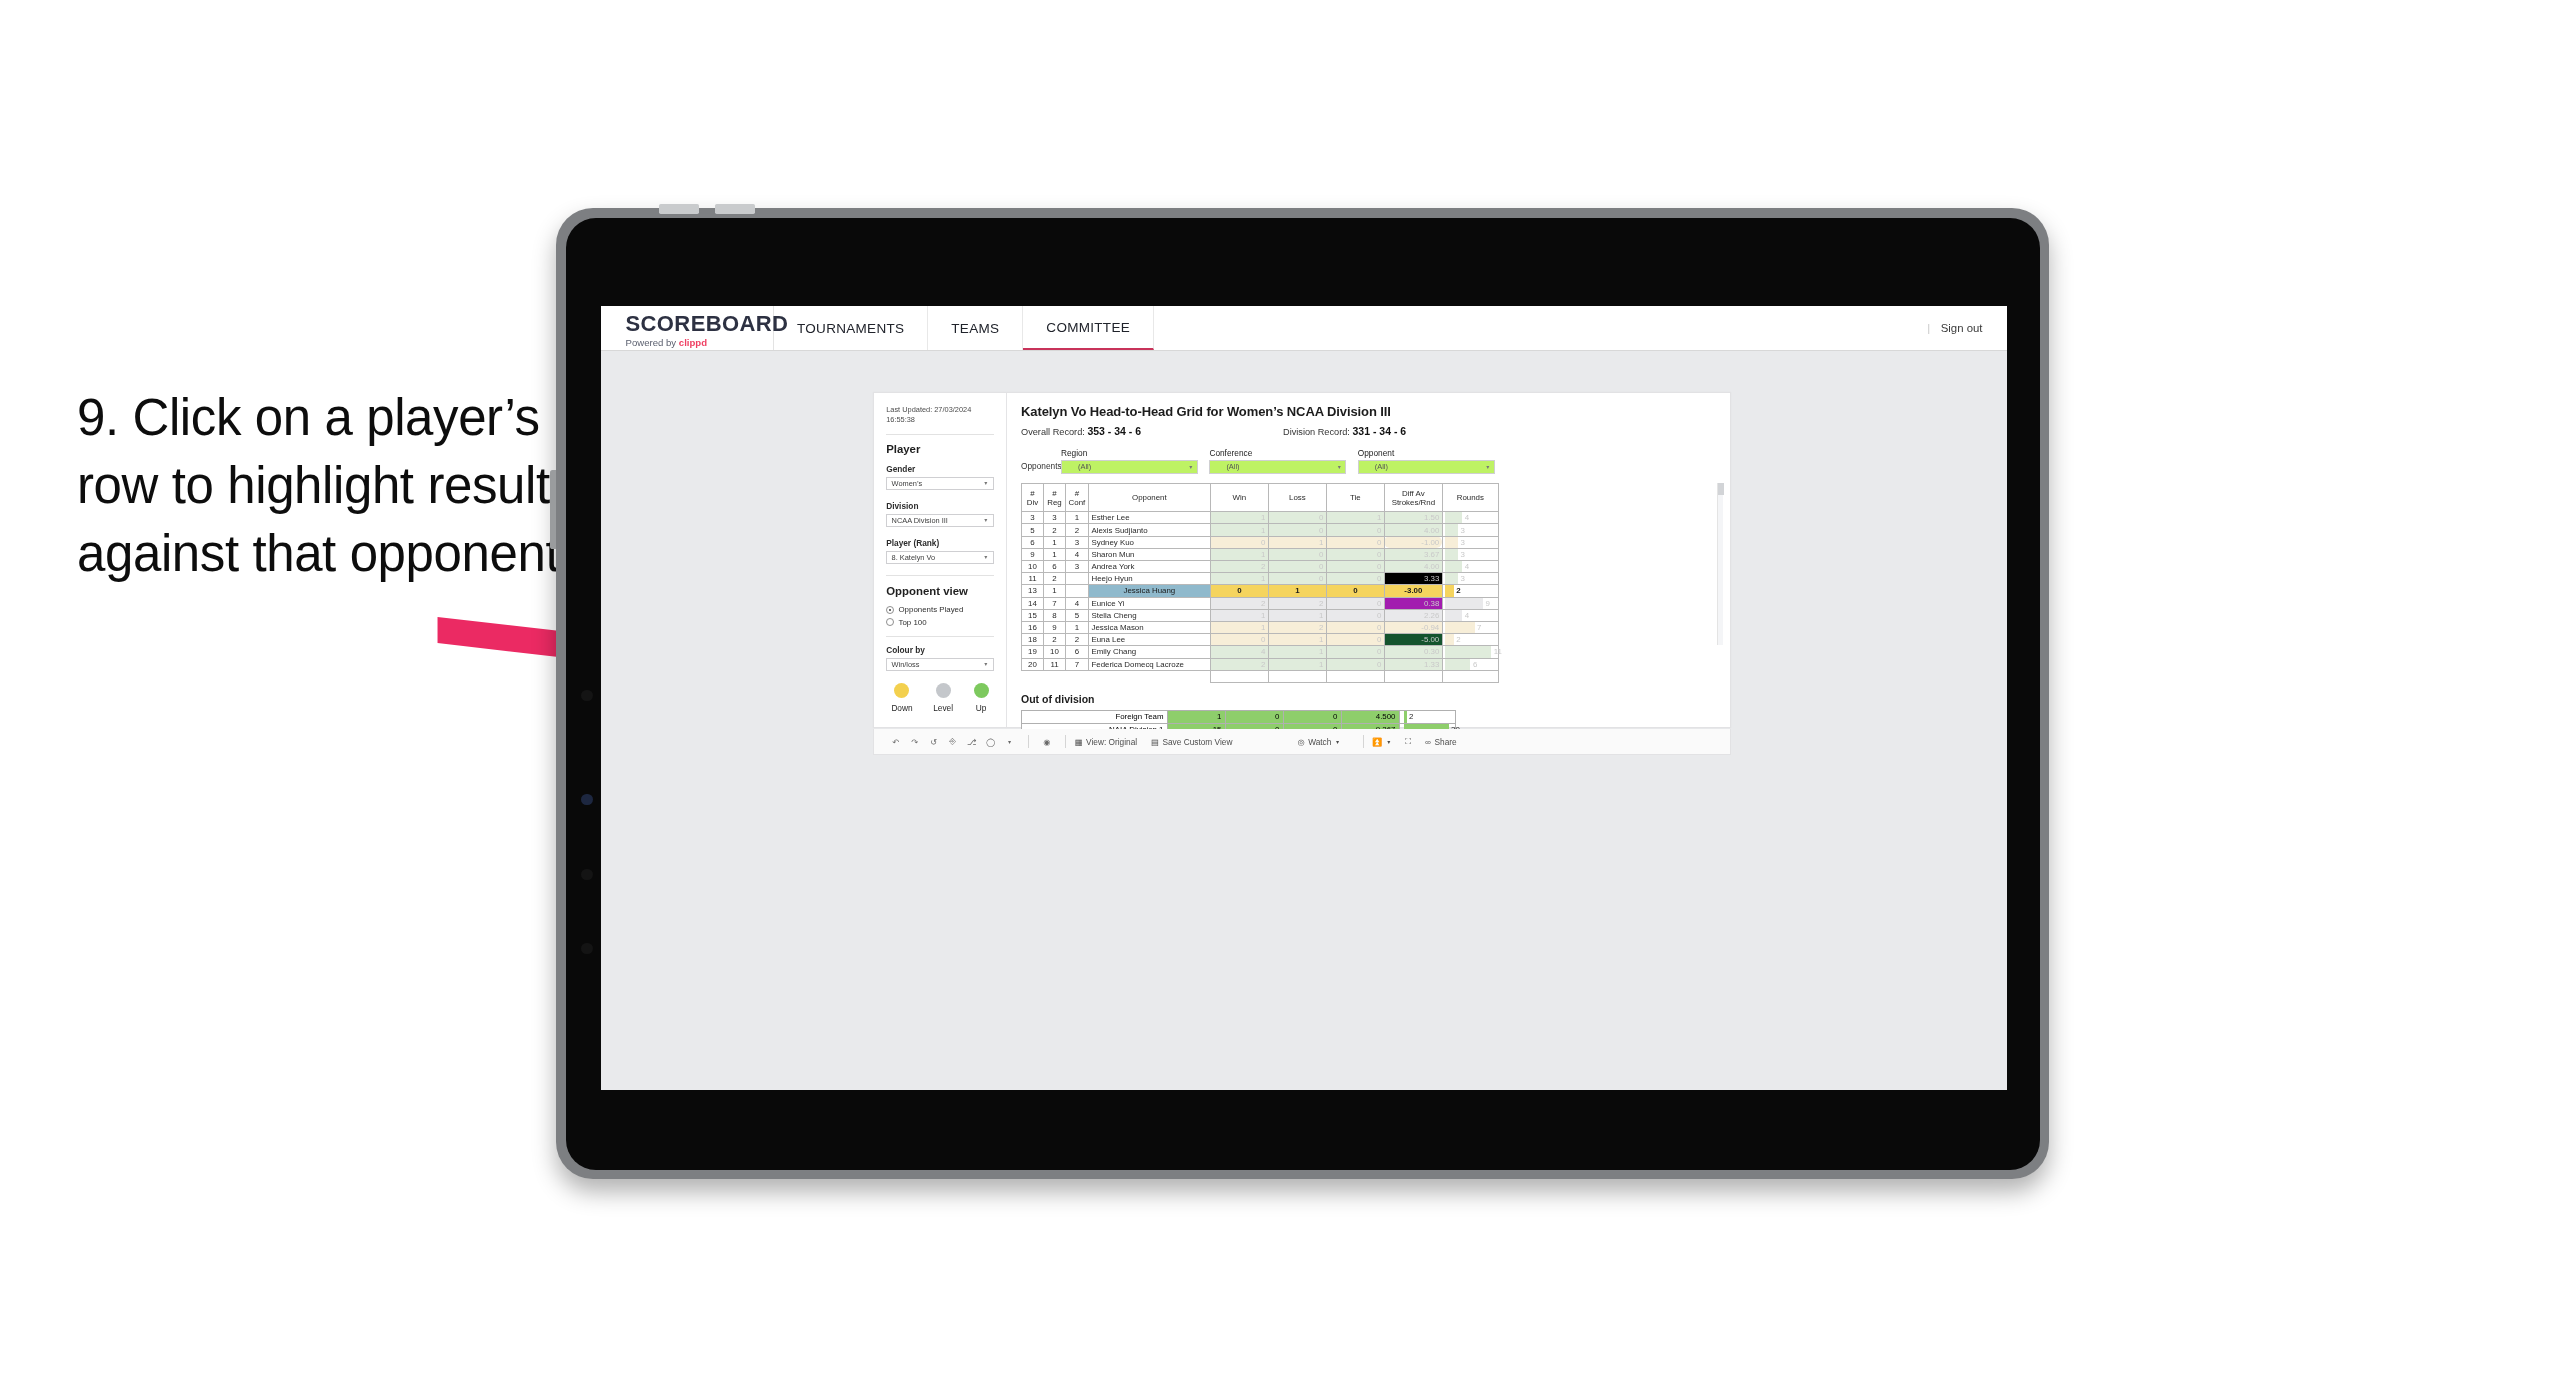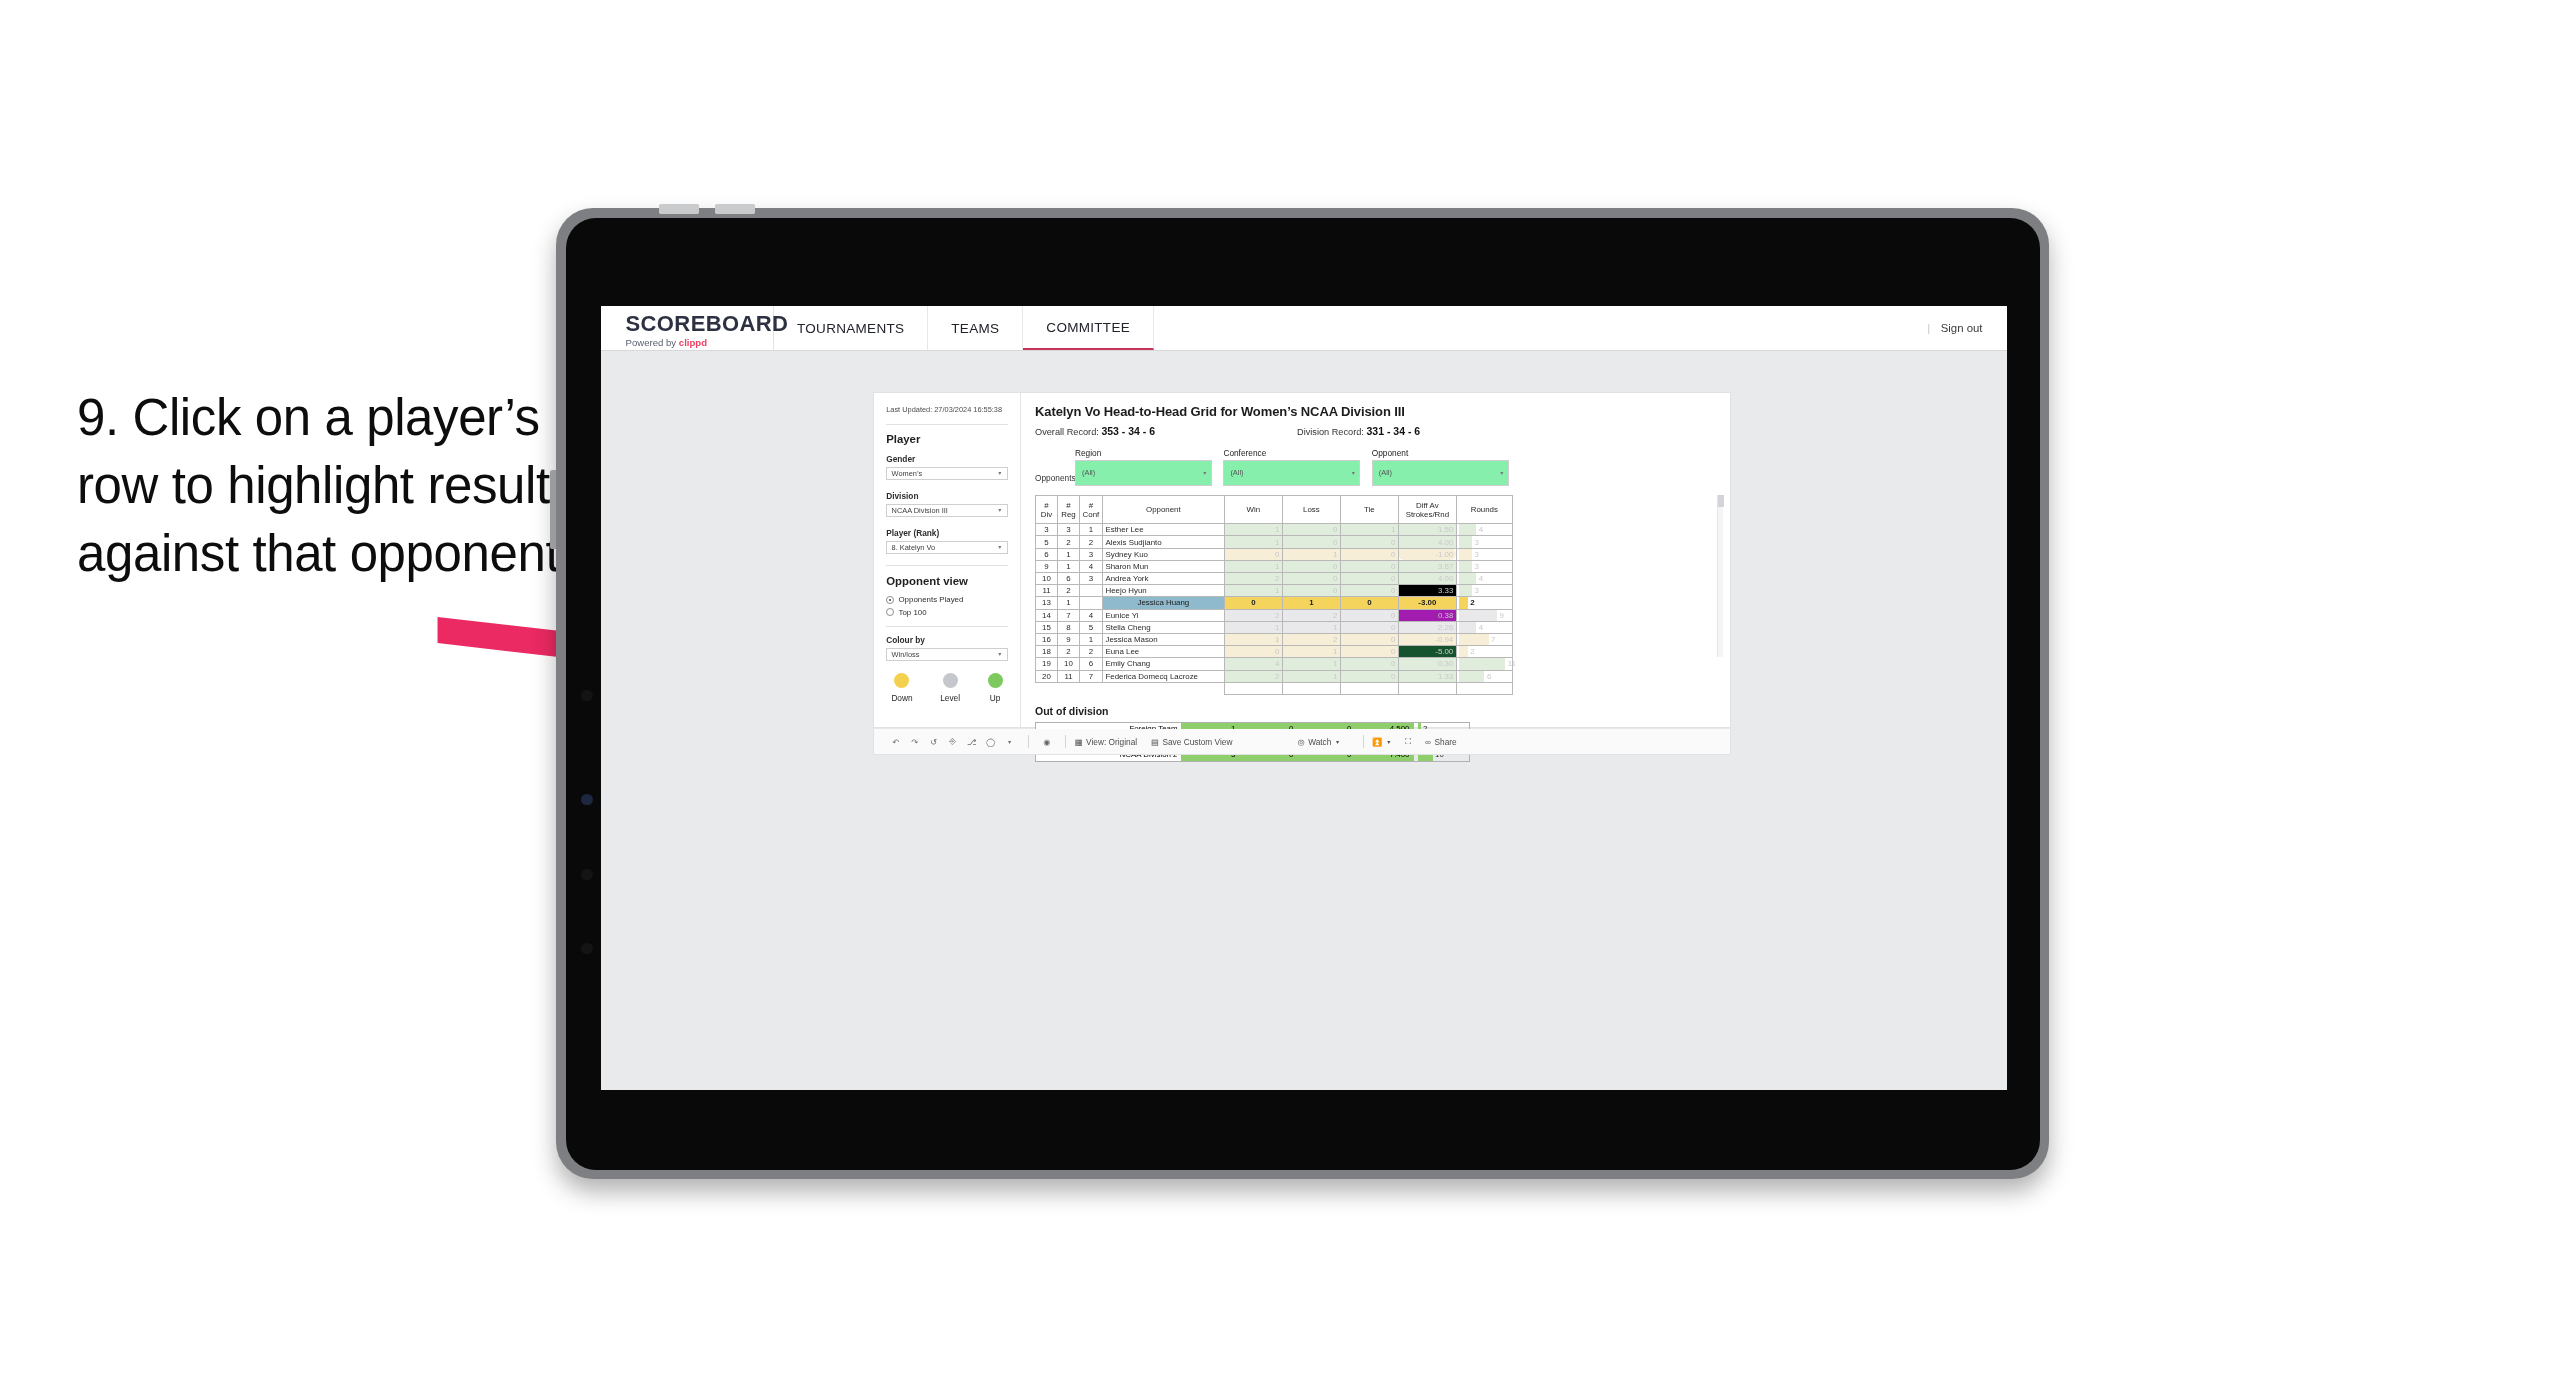--- a/index.html
+++ b/index.html
@@ -85,21 +85,21 @@
   .subnav span.active { color:#ef3f62; }
 
   
   .viz-card {
     position:absolute; left: 272px; top: 86px;
     width: 858px; height: 336px;
     background:#fff; border:0.9px solid #e2e2e4;
     display:flex;
     box-shadow: 0 0 0.9px rgba(0,0,0,.06);
   }
-  .viz-left { width: 147px; border-right:0.9px solid #e4e4e6; padding: 12.2px 12.2px 0 12.2px; }
+  .viz-left { width: 133px; border-right:0.9px solid #e4e4e6; padding: 12.2px 12.2px 0 12.2px; }
   .updated { font-size: 7.4px; color:#4b4b4b; line-height:1.35; }
   .hr { height:0.9px; background:#e2e2e2; margin: 8.7px 0 8.7px 0; }
   .sec-title { font-size: 11.4px; font-weight:700; color:#1f1f1f; margin-bottom: 8.7px; }
   .fld-label { font-size: 8.3px; font-weight:700; color:#2c2c2c; margin-bottom:2.6px; }
   .fld {
     height: 13px; border:0.9px solid #cfcfd2; background:#fff;
     font-size:7.4px; color:#3d3d3d; display:flex; align-items:center;
     padding: 0 4.4px; position:relative; margin-bottom: 11.4px;
   }
   .fld .caret { position:absolute; right:4.4px; font-size:5.2px; color:#777; }
@@ -122,22 +122,22 @@
   .viz-title { font-size: 13px; font-weight:700; color:#1c1c1c; letter-spacing:-0.1px; }
   .records { display:flex; margin-top: 6.1px; font-size: 9.2px; color:#333; }
   .records .r1 { width: 262px; }
   .records b { font-size: 10.5px; color:#111;text-align:center; }
 
   .filters { display:flex; align-items:flex-end; margin-top: 10.5px; gap: 0; }
   .filters .oplabel { font-size: 8.3px; color:#333; padding-bottom:2.6px; width: 40px; }
   .filt { width: 137px; margin-right: 11.4px; }
   .filt .fl { font-size: 8.3px; color:#222; margin-bottom:1.7px; }
   .filt .fb {
-    height: 26px; border:0.9px solid #cfcfd2; background:#86efac; position:relative;
-    font-size:7.4px; color:#555; display:flex; align-items:center; padding:0 6px;
+    height: 14px; border:0.9px solid #cfcfd2; background:#bef264; position:relative;
+    font-size:7.4px; color:#555; display:flex; align-items:center; padding:0 16px;
   }
   .filt .fb .caret { position:absolute; right:3.5px; font-size:5.2px; color:#777; }
 
   
   .gridwrap { position:relative; margin-top: 9.6px; }
   table.grid { border-collapse: collapse; table-layout: fixed; font-size: 7.9px; color:#2a2a2a; }
   table.grid th, table.grid td { border: 0.9px solid #b8b8b8; height: 12.2px; padding: 0 2.6px; font-weight:400; }
   table.grid th { font-size:7.9px; text-align:center; vertical-align:middle; height: 28px; line-height:1.15; background:#fff;}
   .c-div, .c-reg, .c-conf { width: 22px; text-align:center; }
   .c-opp { width: 122px; text-align:left; padding-left:6.1px; }

